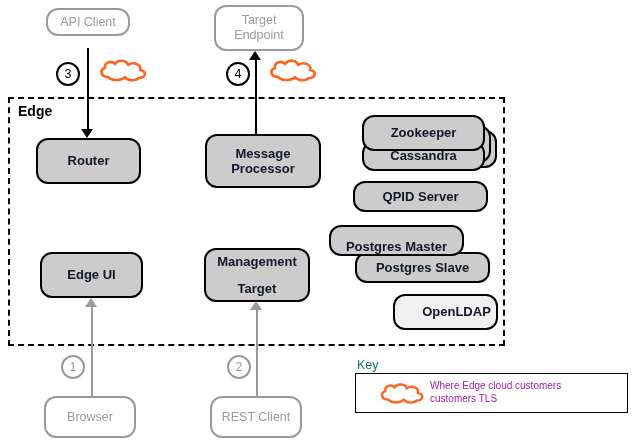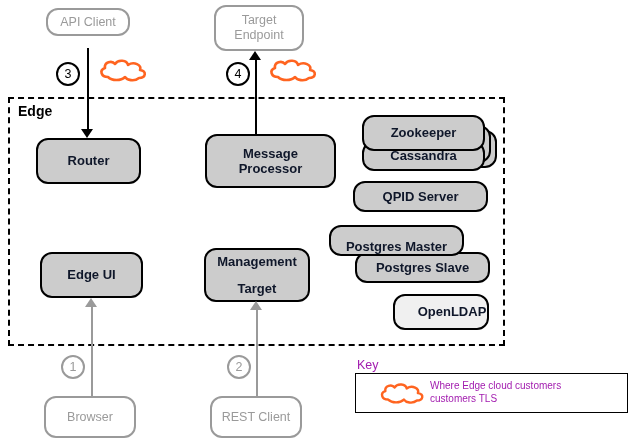--- a/index.html
+++ b/index.html
@@ -118,21 +118,21 @@
 
   
   .cloud { position: absolute; }
 
   
   #key-label {
     position: absolute;
     left: 357px;
     top: 358px;
     font-size: 12.5px;
-    color: #a21caf;
+    color: #0f766e;
   }
   #key-box {
     position: absolute;
     left: 355px;
     top: 373px;
     width: 273px;
     height: 40px;
     border: 1px solid #000000;
     background: #ffffff;
     box-sizing: border-box;
@@ -173,21 +173,21 @@
   </div>
 
   <div class="node external" style="left:210px; top:396px; width:92px; height:42px;">
     <span class="line">REST Client</span>
   </div>
 
   <div class="node internal" style="left:36px; top:138px; width:105px; height:46px;">
     <span class="line">Router</span>
   </div>
 
-  <div class="node internal" style="left:205px; top:134px; width:131px; height:54px;">
+  <div class="node internal" style="left:205px; top:134px; width:116px; height:54px;">
     <span class="line">Message</span>
     <span class="line">Processor</span>
   </div>
 
   <div class="node internal" style="left:40px; top:252px; width:103px; height:46px;">
     <span class="line">Edge UI</span>
   </div>
 
   <div class="node internal" style="left:204px; top:248px; width:106px; height:54px;gap:12px;">
     <span class="line">Management</span>
@@ -211,21 +211,21 @@
 
   <div class="stack">
     <div class="node internal" style="left:355px; top:252px; width:135px; height:31px;">
       <span class="line">Postgres Slave</span>
     </div>
     <div class="node internal" style="left:329px; top:225px; width:135px; height:31px;justify-content:flex-end;">
       <span class="line">Postgres Master</span>
     </div>
   </div>
 
-  <div class="node internal light" style="left:393px; top:294px; width:96px; height:36px;padding-left:22px;">
+  <div class="node internal light" style="left:393px; top:294px; width:105px; height:36px;padding-left:22px;">
     <span class="line">OpenLDAP</span>
   </div>
 
   <div class="arrow-line" style="left:87px; top:48px; height:82px;"></div>
   <div class="arrow-head down" style="left:81px; top:129px;"></div>
 
   <div class="arrow-line" style="left:255px; top:60px; height:76px;"></div>
   <div class="arrow-head up" style="left:249px; top:51px;"></div>
 
   <div class="arrow-line grey" style="left:91px; top:307px; height:90px;"></div>

